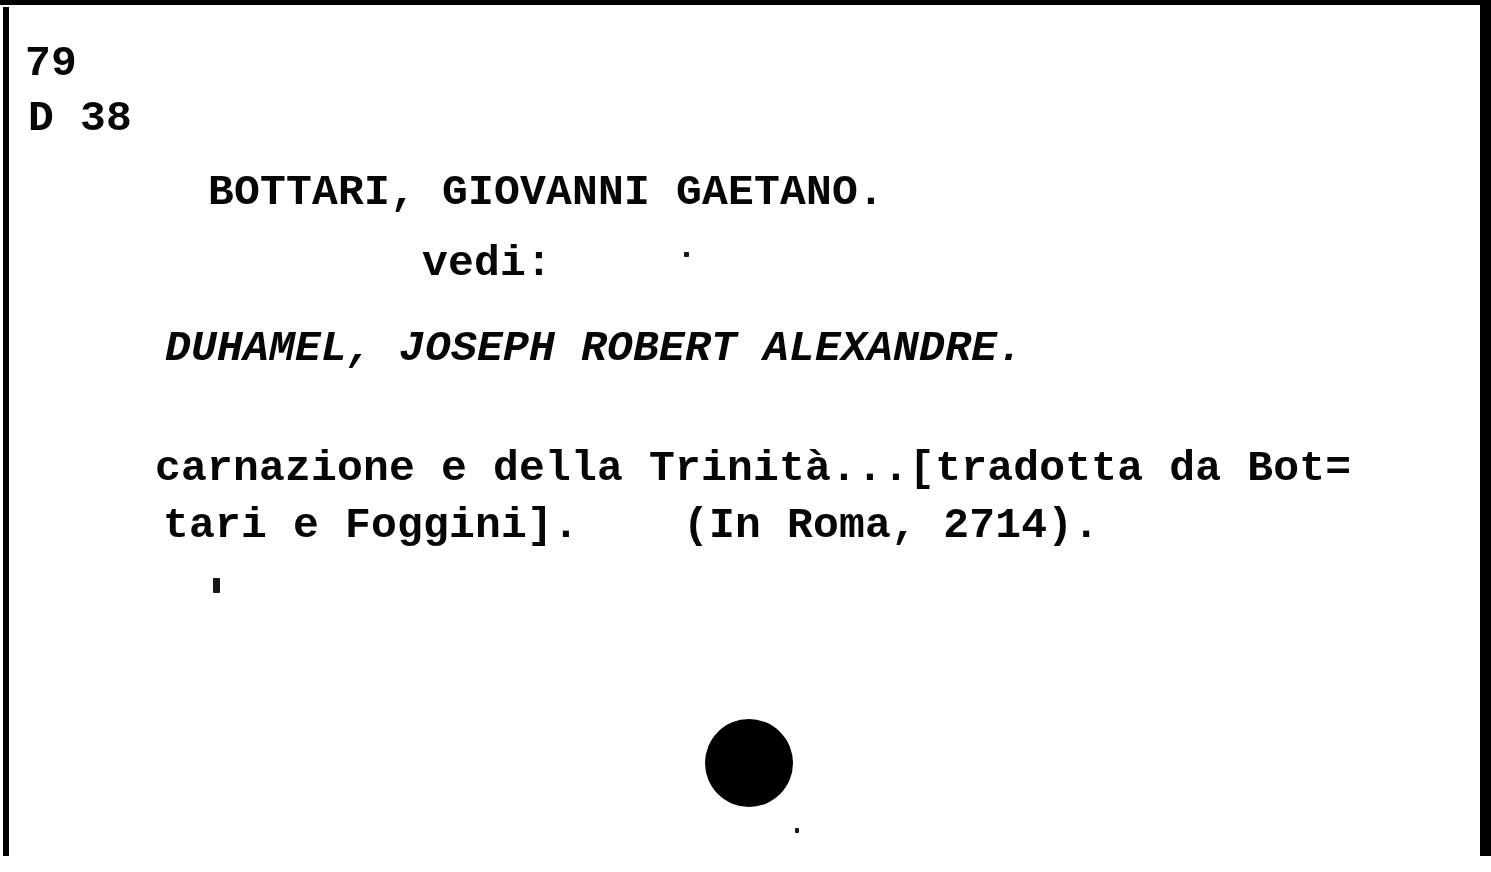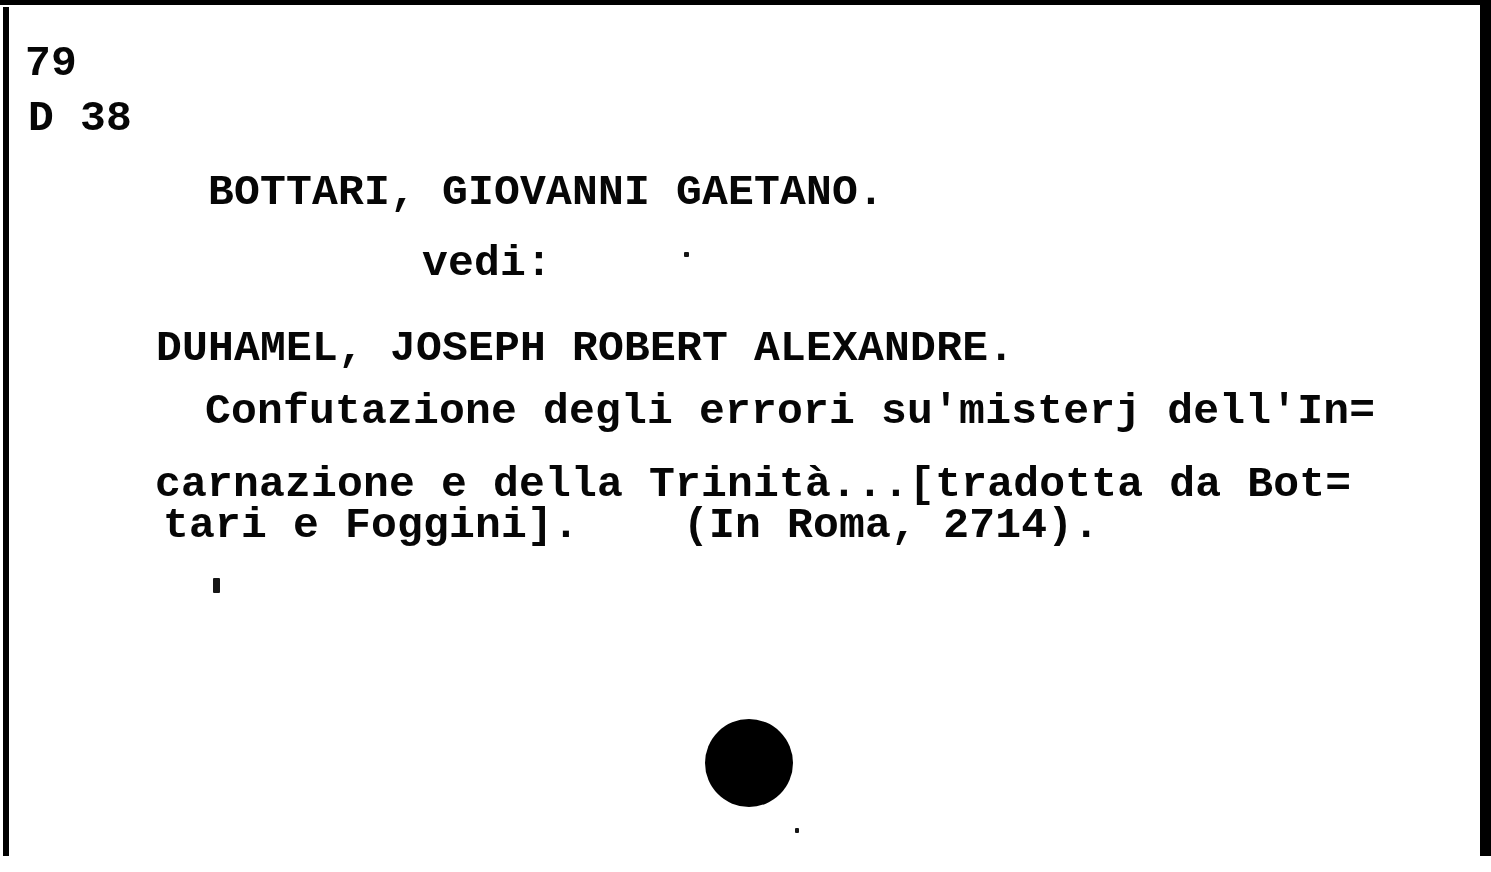--- a/index.html
+++ b/index.html
@@ -57,24 +57,23 @@
   <div class="edge edge-right"></div>
   <div class="edge edge-bottom"></div>
 
   <div class="tline" style="left:25px; top:42px;">79</div>
   <div class="tline" style="left:28px; top:97px;">D 38</div>
 
   <div class="tline" style="left:208px; top:171px;">BOTTARI, GIOVANNI GAETANO.</div>
 
   <div class="tline" style="left:422px; top:230px;margin-top:12px;">vedi:</div>
 
-  <div class="tline" style="left:156px; top:327px;">DUHAMEL, JOSEPH ROBERT ALEXANDRE.</div>
+  <div class="tline" style="left:165px; top:327px;font-style:italic;">DUHAMEL, JOSEPH ROBERT ALEXANDRE.</div>
 
-  <div class="tline" style="left:205px; top:390px;">Confutazione degli errori su'misterj dell'In=</div>
-  <div class="tline" style="left:155px; top:447px;margin-top:16px;">carnazione e della Trinità...[tradotta da Bot=</div>
+  <div class="tline" style="left:155px; top:447px;">carnazione e della Trinità...[tradotta da Bot=</div>
   <div class="tline" style="left:163px; top:504px;">tari e Foggini].    (In Roma, 2714).</div>
 
   <div class="hole"></div>
 
   <div class="speck speck-1"></div>
   <div class="speck speck-2"></div>
   <div class="speck speck-3"></div>
 
 </div>
 

